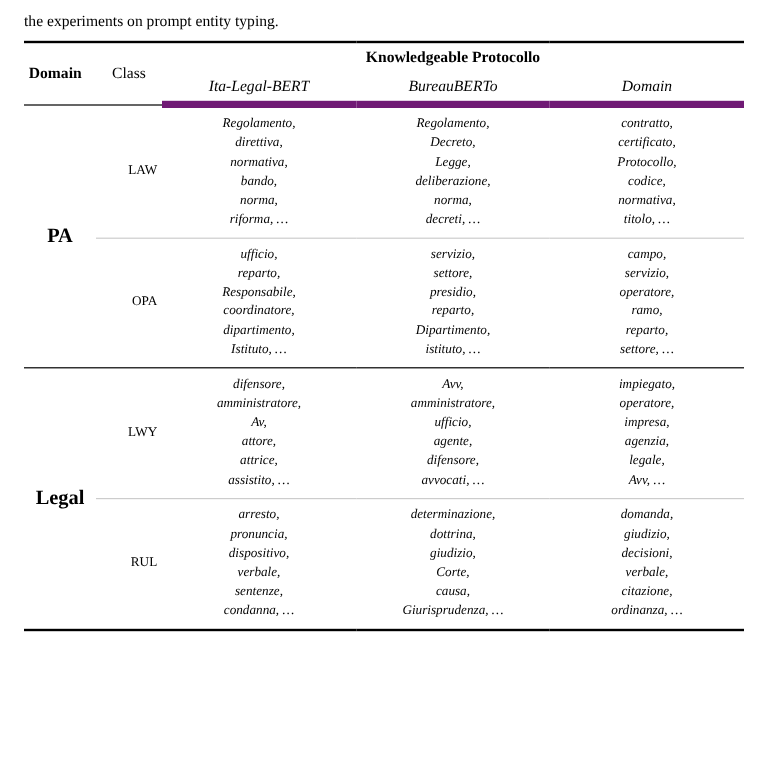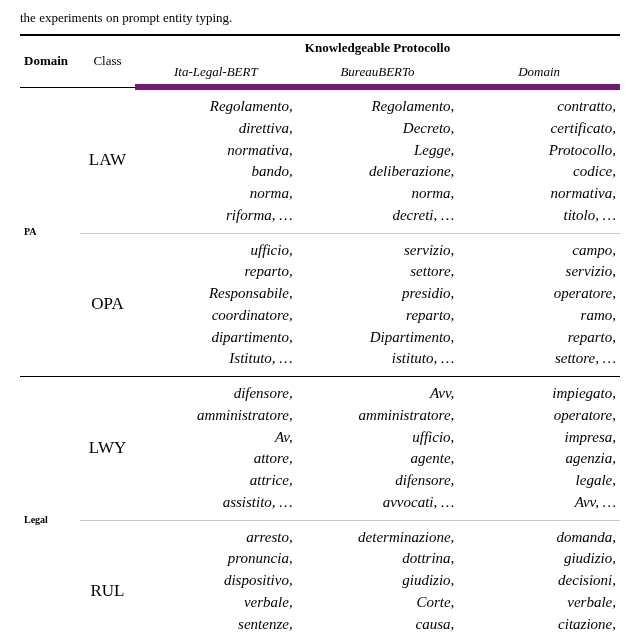--- a/index.html
+++ b/index.html
@@ -39,40 +39,40 @@
     thead tr.header-sub th {
       border-top: none;
       border-bottom: 6px solid #701a75;
       font-style: italic;
       font-weight: normal;
     }
     thead .domain-col { font-weight: bold; font-style: normal; }
     thead .class-col  { font-weight: normal; font-style: normal; }
 
     tbody td {
-      text-align: right;
+      text-align: center;
       vertical-align: middle;
       padding: 6px 4px;
       font-style: italic;
-      font-size: 15px;
+      font-size: 11px;
       line-height: 1.45;
     }
     tbody td.domain-cell {
       font-style: normal;
       font-weight: bold;
-      font-size: 10px;
+      font-size: 17px;
       vertical-align: middle;
-      text-align: left;
+      text-align: center;
       padding-left: 4px;
     }
     tbody td.class-cell {
       font-style: normal;
-      font-size: 17px;
+      font-size: 11px;
       vertical-align: middle;
-      text-align: center;
+      text-align: right;
       padding-left: 4px;
     }
     tr.domain-separator td {
       border-top: 1.5px solid #000;
     }
     tr.row-separator td {
       border-top: 0.5px solid #ccc;
     }
   </style>
 </head>

